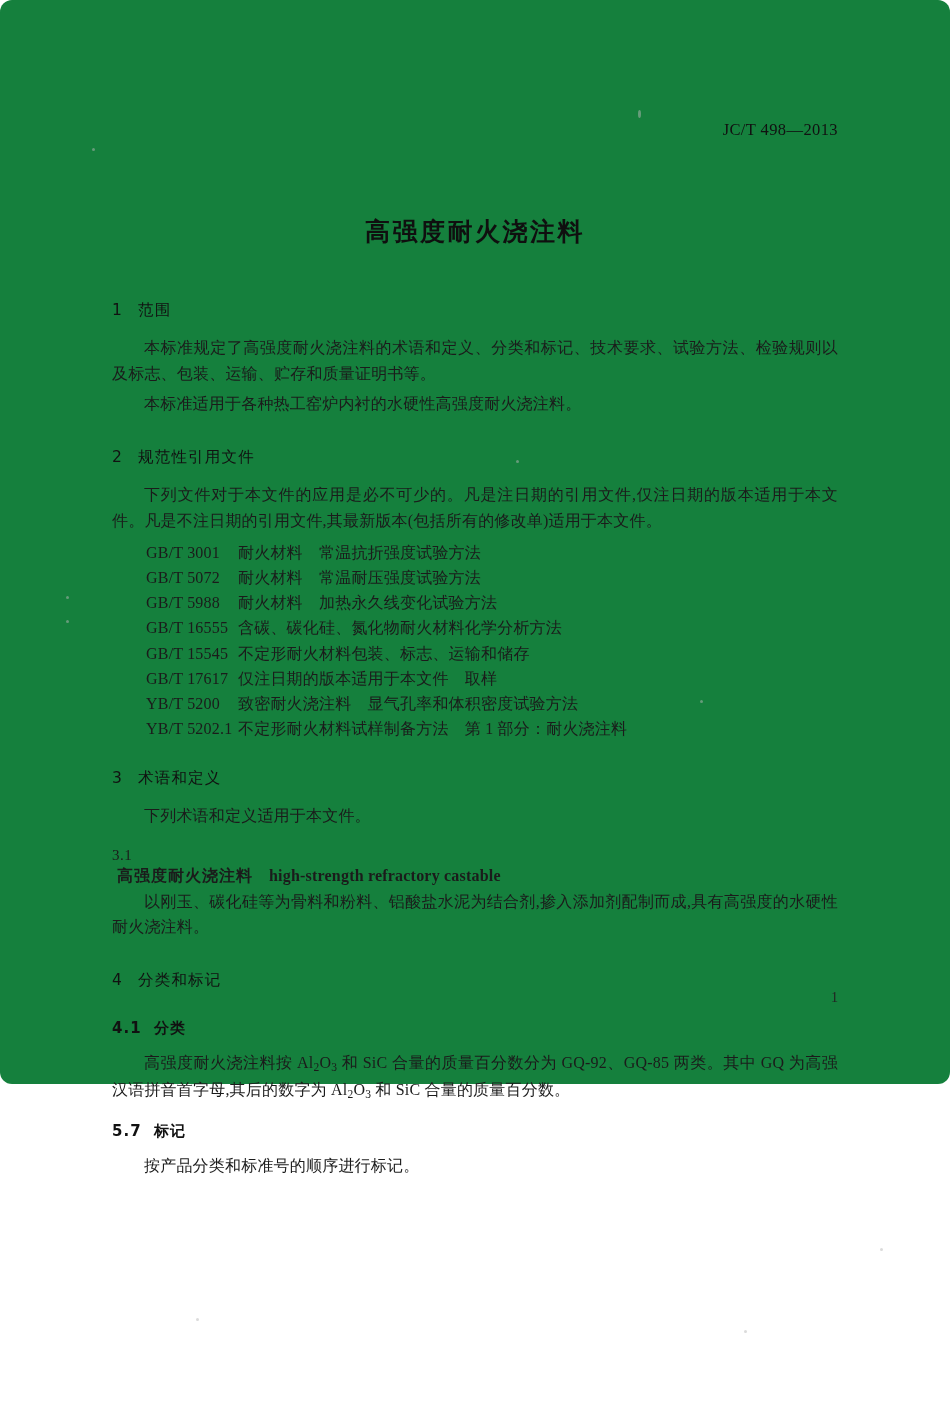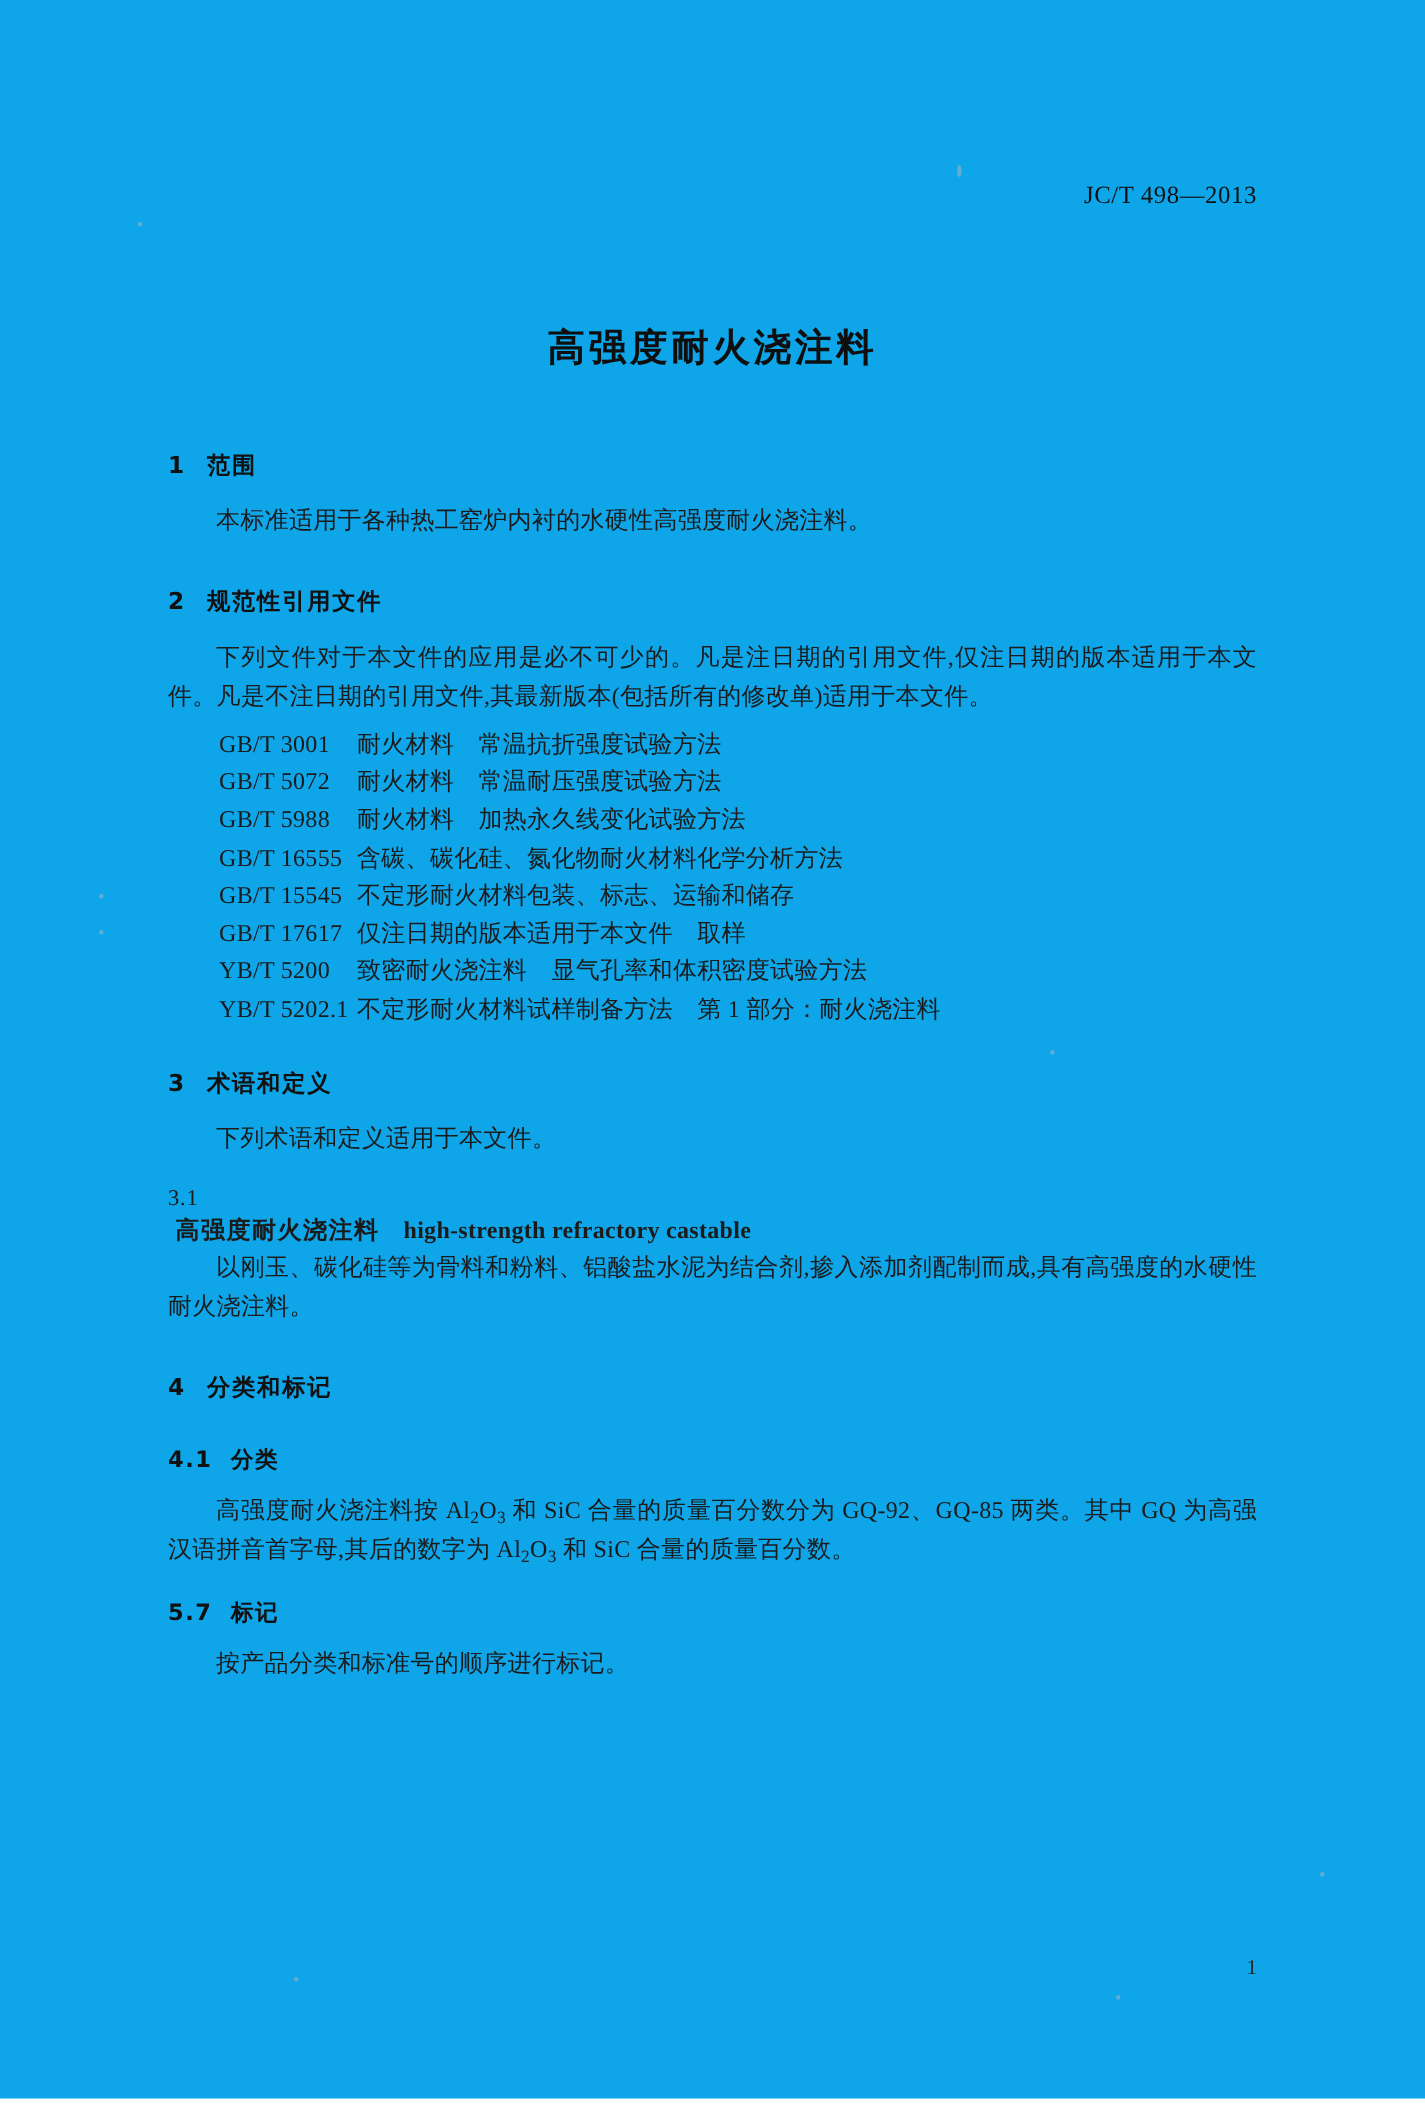--- a/index.html
+++ b/index.html
@@ -11,24 +11,25 @@
     width: 950px;
     height: 1404px;
     font-family: "Liberation Serif", "DejaVu Serif", serif;
     color: #1b1b1b;
     position: relative;
     overflow: hidden;
   }
   .page {
     position: relative;
     width: 950px;
-    height: 1399px;
+    height: 1084px;
     box-sizing: border-box;
     padding: 0;
-    background: #0ea5e9;
+    background: #15803d;
+    border-radius: 12px;
   }
   .header-std {
     position: absolute;
     top: 120px;
     right: 112px;
     font-size: 16.5px;
     letter-spacing: 0.4px;
     font-family: "Liberation Serif", serif;
     color: #111;
   }
@@ -45,21 +46,21 @@
     color: #0f0f0f;
   }
   .body-area {
     position: absolute;
     top: 300px;
     left: 112px;
     width: 726px;
   }
   .sec-head {
     font-size: 15.5px;
-    font-weight: bold;
+    font-weight: normal;
     font-family: "DejaVu Sans", "Liberation Sans", sans-serif;
     letter-spacing: 1.2px;
     margin: 0 0 14px 0;
     color: #111;
   }
   .sec-head .num {
     display: inline-block;
     min-width: 26px;
   }
   .sub-head {
@@ -161,20 +162,21 @@
 
   <div class="header-std">JC/T 498—2013</div>
 
   <div class="doc-title">高强度耐火浇注料</div>
 
   <div class="body-area">
 
     <div class="sec-head">
       <span class="num">1</span><span>范围</span>
     </div>
+    <p class="para">本标准规定了高强度耐火浇注料的术语和定义、分类和标记、技术要求、试验方法、检验规则以及标志、包装、运输、贮存和质量证明书等。</p>
     <p class="para">本标准适用于各种热工窑炉内衬的水硬性高强度耐火浇注料。</p>
 
     <div class="gap-m"></div>
 
     <div class="sec-head">
       <span class="num">2</span><span>规范性引用文件</span>
     </div>
     <p class="para">下列文件对于本文件的应用是必不可少的。凡是注日期的引用文件,仅注日期的版本适用于本文件。凡是不注日期的引用文件,其最新版本(包括所有的修改单)适用于本文件。</p>
 
     <ul class="ref-list">

